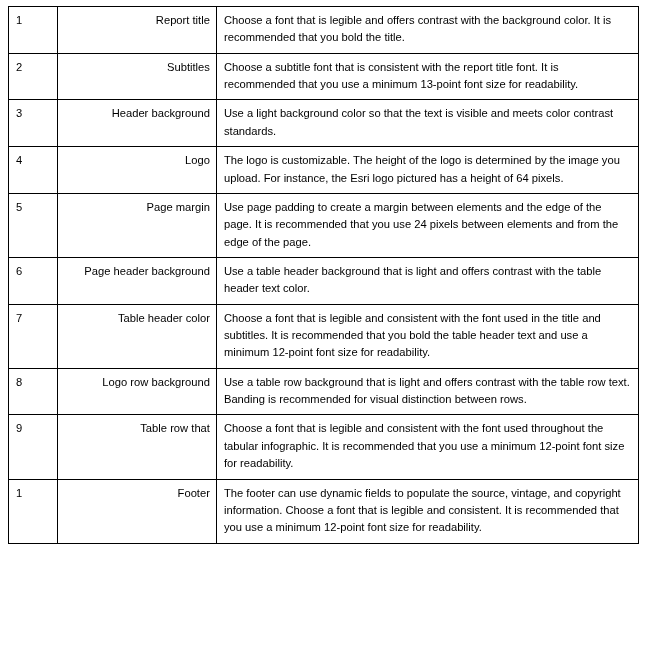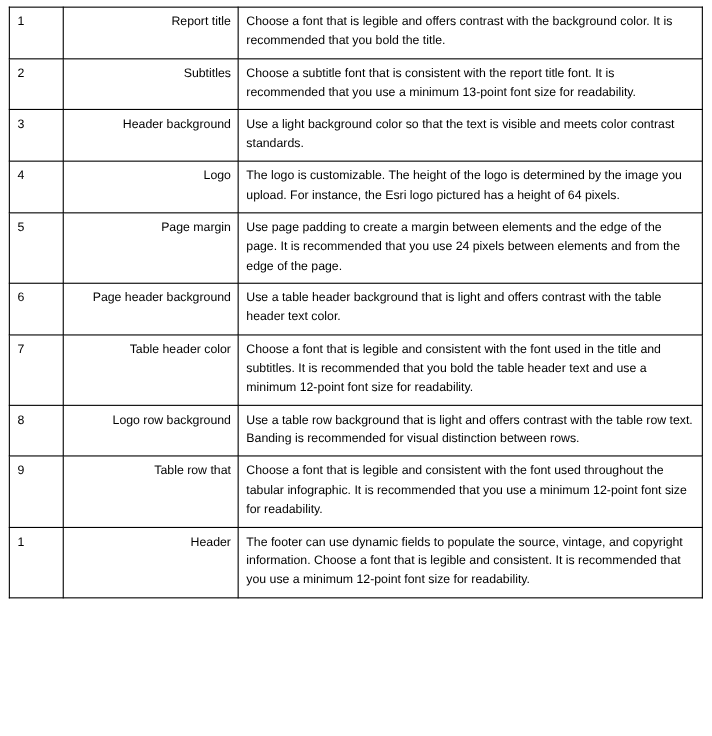--- a/index.html
+++ b/index.html
@@ -94,18 +94,18 @@
         <td class="col-element">Logo row background</td>
         <td class="col-desc">Use a table row background that is light and offers contrast with the table row text. Banding is recommended for visual distinction between rows.</td>
       </tr>
       <tr>
         <td class="col-num">9</td>
         <td class="col-element">Table row that</td>
         <td class="col-desc">Choose a font that is legible and consistent with the font used throughout the tabular infographic. It is recommended that you use a minimum 12-point font size for readability.</td>
       </tr>
       <tr>
         <td class="col-num">1</td>
-        <td class="col-element">Header</td>
+        <td class="col-element">Footer</td>
         <td class="col-desc">The footer can use dynamic fields to populate the source, vintage, and copyright information. Choose a font that is legible and consistent. It is recommended that you use a minimum 12-point font size for readability.</td>
       </tr>
     </tbody>
   </table>
 </div>
 
 </body></html>

